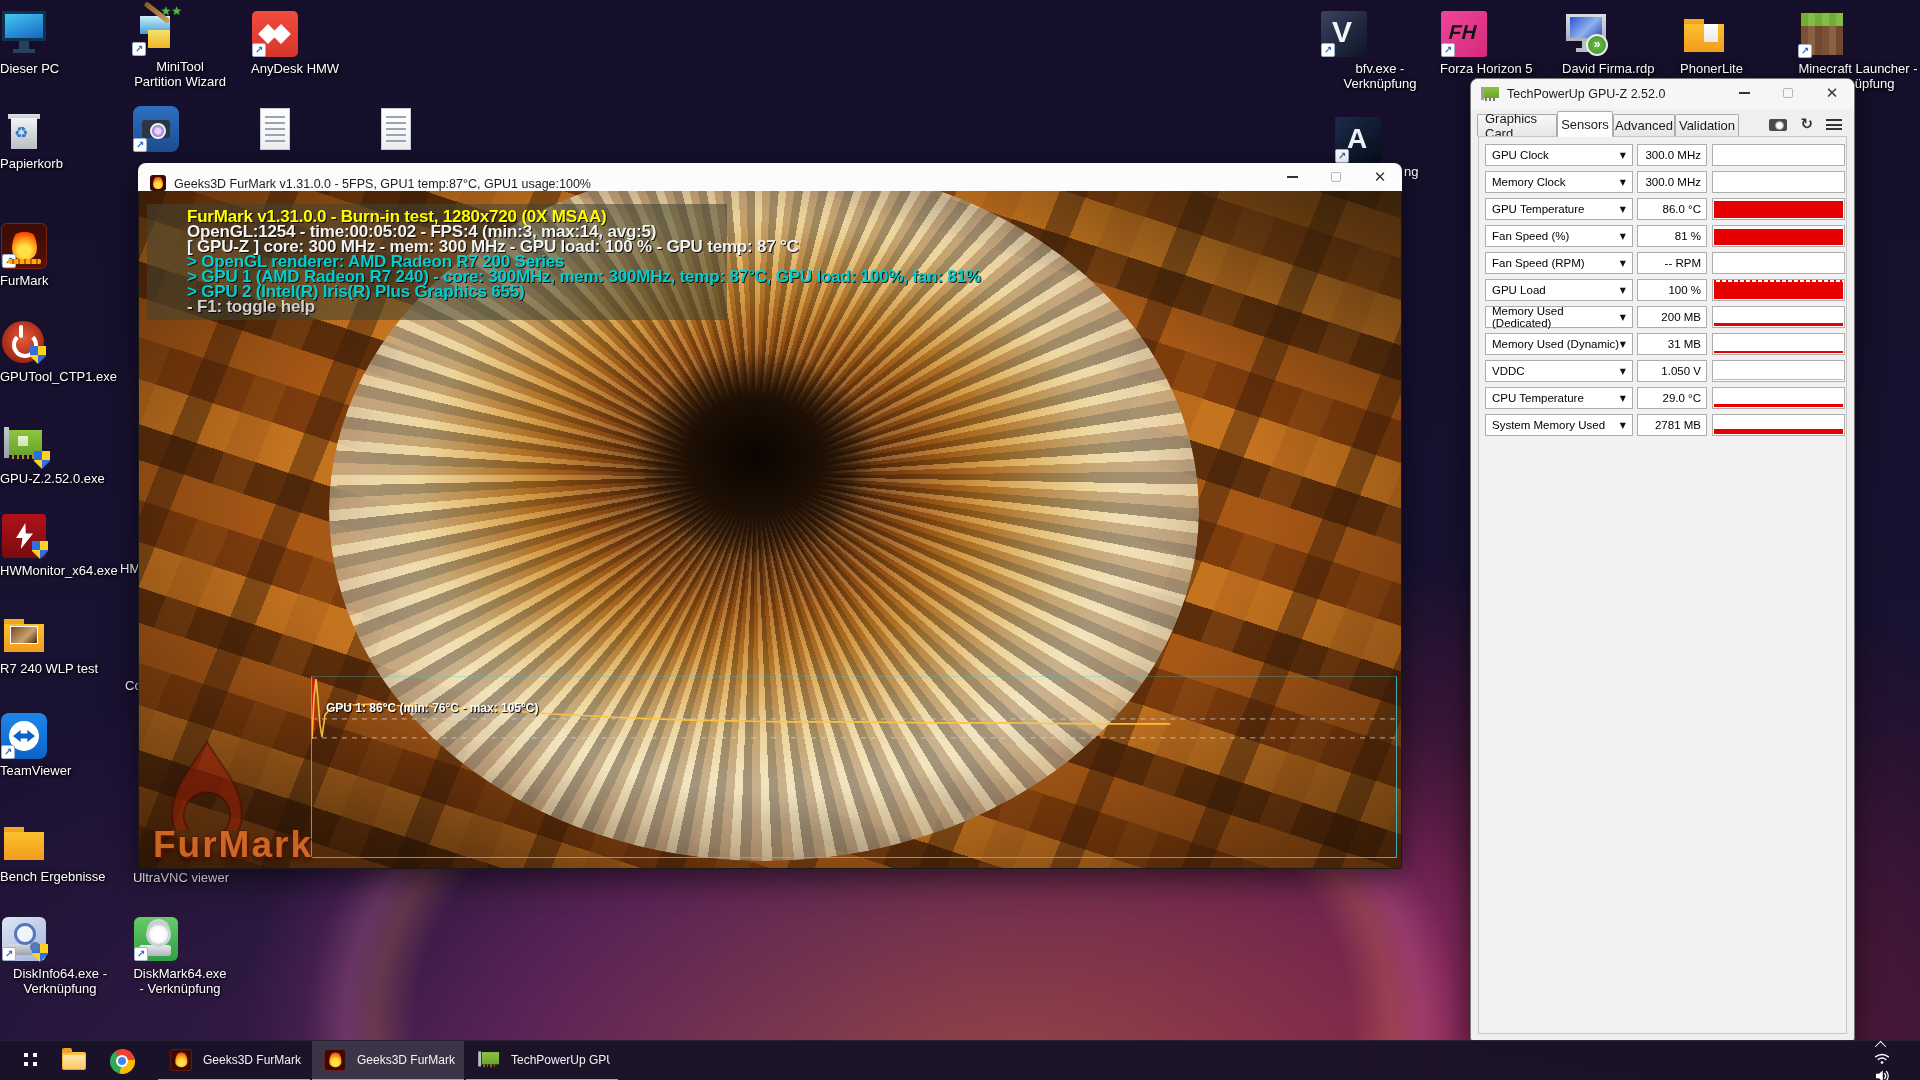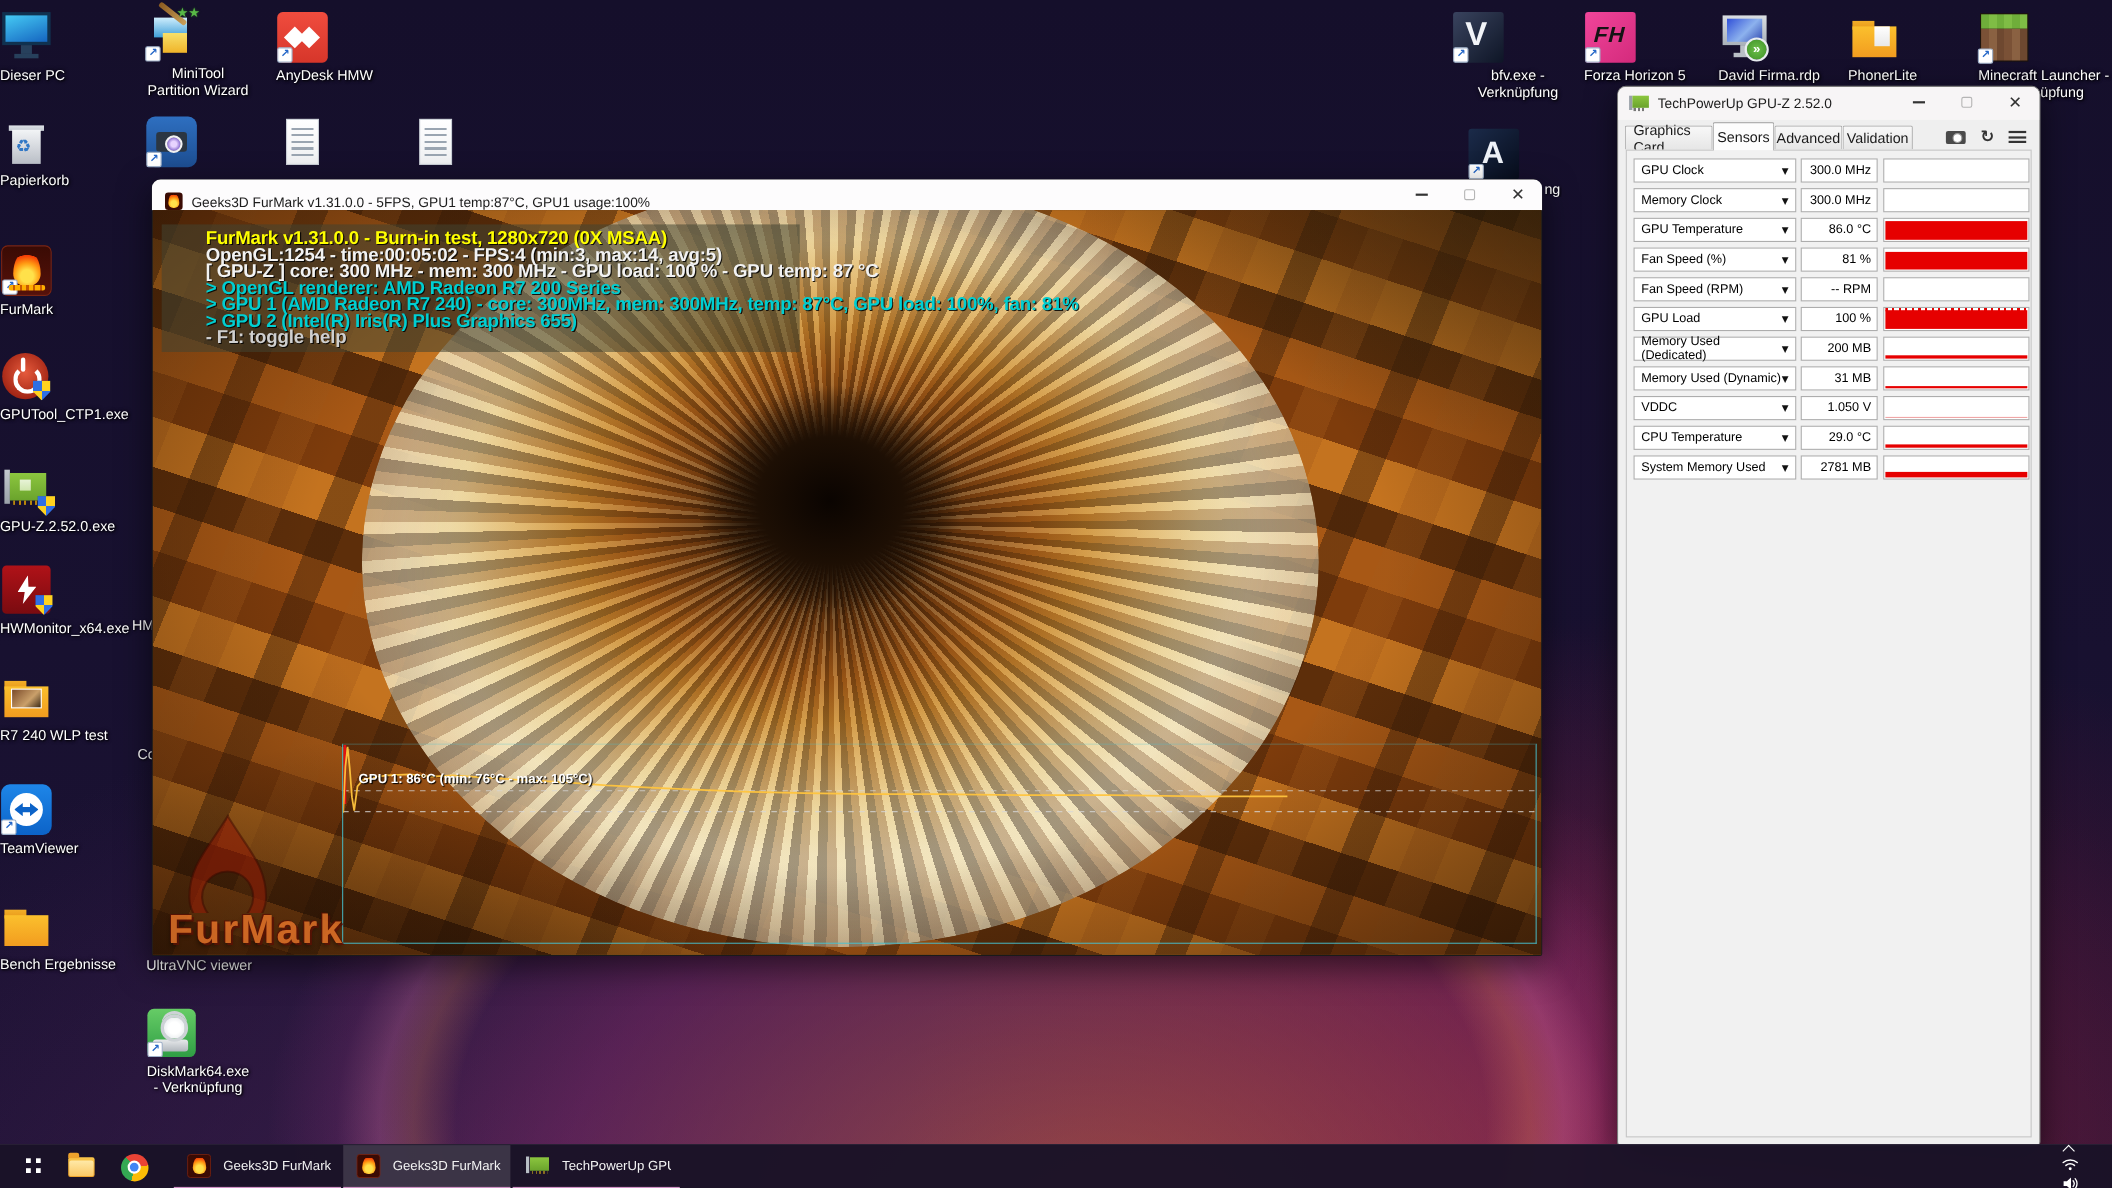--- a/index.html
+++ b/index.html
@@ -293,20 +293,27 @@
   <div class="dcell" style="left:0;top:712px">
     <div class="dicon i-tv">
         <i class="sc"></i>
       </div>
     <div class="dlabel">TeamViewer</div>
   </div>
   <div class="dcell" style="left:0;top:818px">
     <div class="dicon i-folder"></div>
     <div class="dlabel">Bench Ergebnisse</div>
   </div>
+  <div class="dcell" style="left:0;top:915px">
+    <div class="dicon i-diskinfo">
+        <i class="sc"></i>
+        <i class="sh"></i>
+      </div>
+    <div class="dlabel">DiskInfo64.exe - Verknüpfung</div>
+  </div>
 
   <div class="dcell w96" style="left:132px;top:8px">
     <div class="dicon i-minitool">
         <i class="sc"></i>
       </div>
     <div class="dlabel">MiniTool Partition Wizard</div>
   </div>
   <div class="dcell w96" style="left:132px;top:105px">
     <div class="dicon i-camera">
         <i class="sc"></i>

